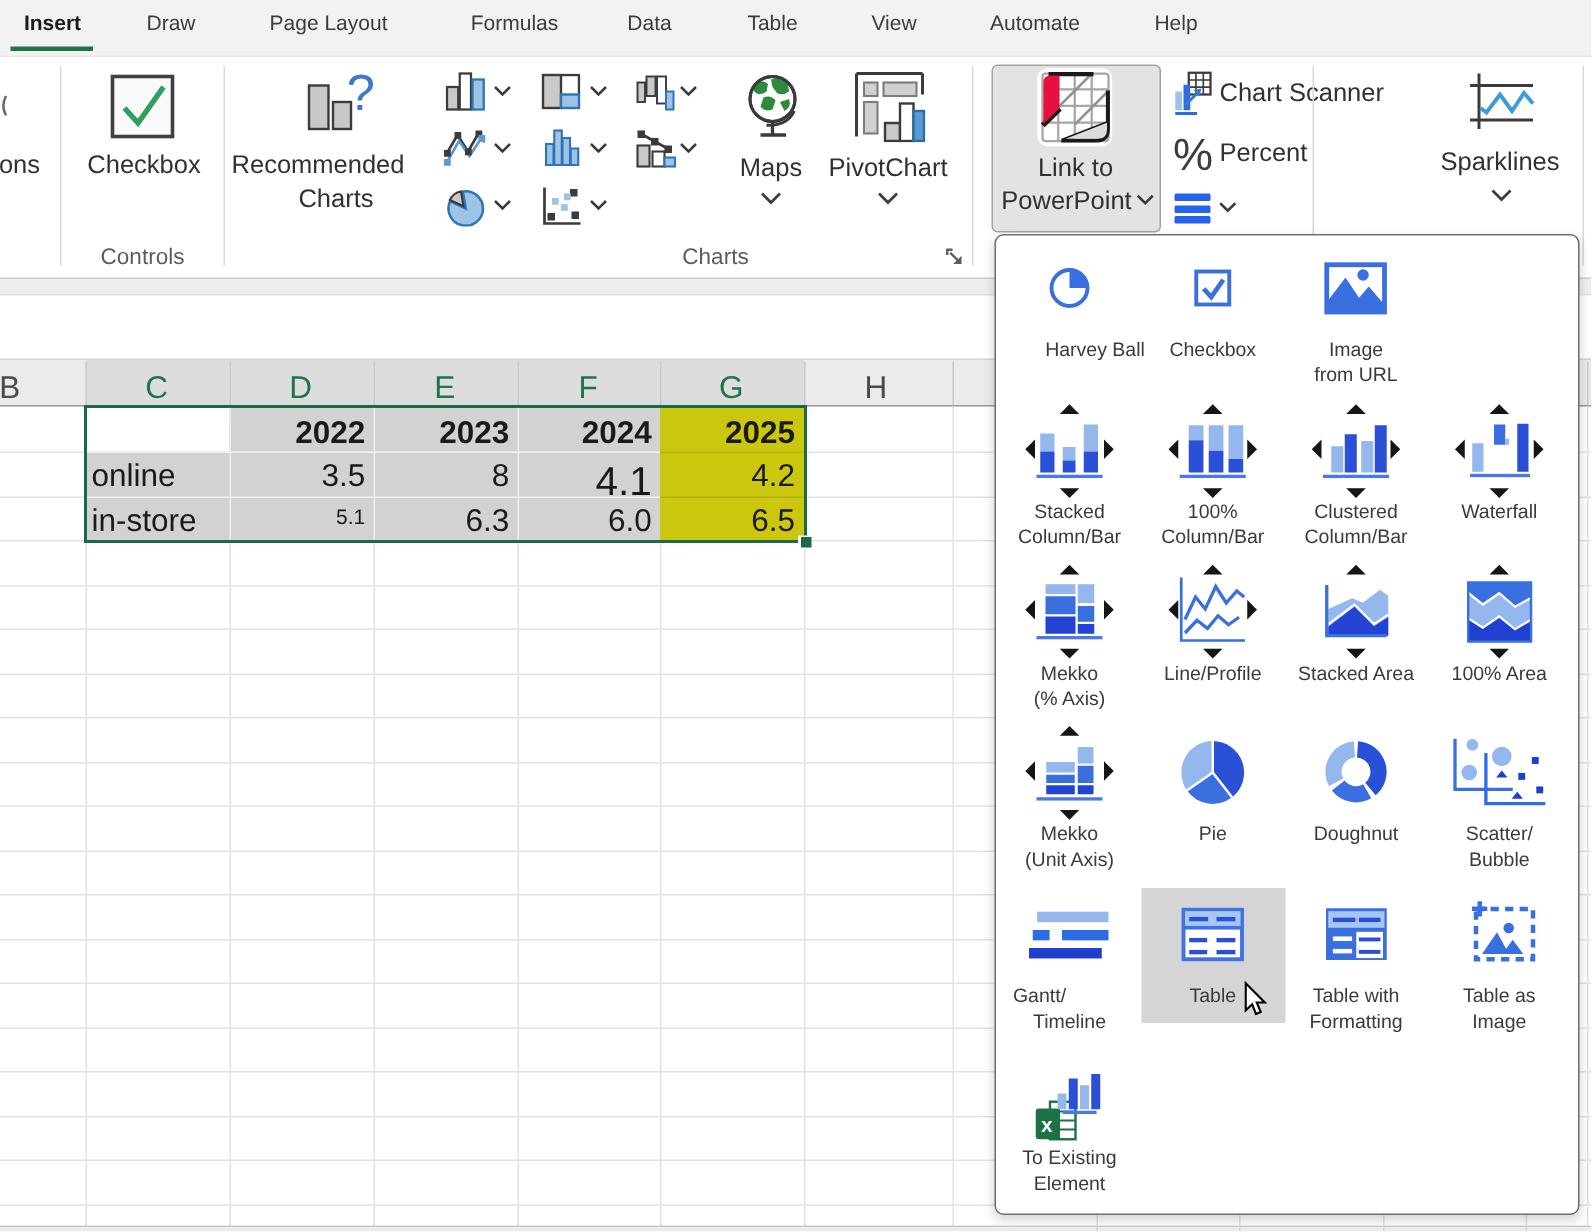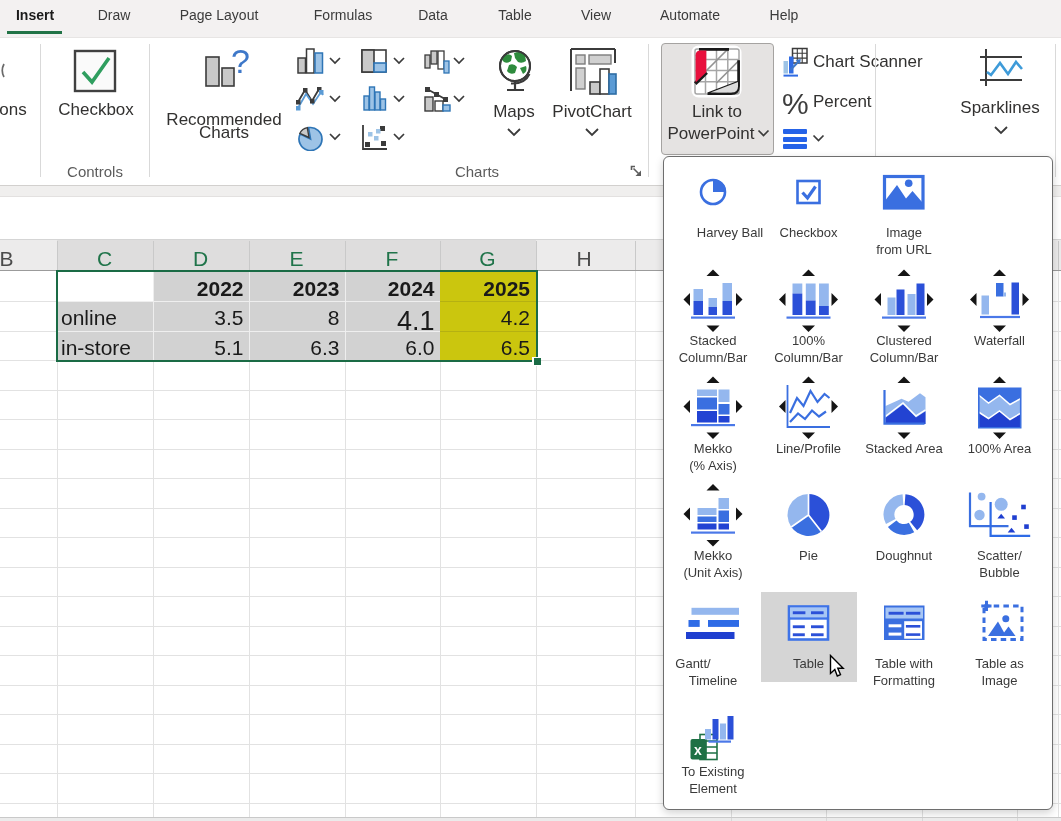--- a/index.html
+++ b/index.html
@@ -44,21 +44,21 @@
   <path d="M10 23 L19 33 L36 9" fill="none" stroke="#2f9e5f" stroke-width="3.6"></path>
 </svg>
 <div class="rlbl" style="left:96px;top:100px;">Checkbox</div>
 <div class="glbl" style="left:95px;top:163px;">Controls</div>
 <div class="sep" style="left:149px;"></div>
 <svg class="abs" style="left:203px;top:45px;" width="48" height="44" viewBox="0 0 48 44">
   <rect x="3" y="12" width="13" height="29" fill="#c8c8c8" stroke="#3b3b3b" stroke-width="1.6"></rect>
   <rect x="19" y="23" width="12" height="18" fill="#c8c8c8" stroke="#3b3b3b" stroke-width="1.6"></rect>
   <text x="28" y="28" font-size="34" fill="#3E78C9">?</text>
 </svg>
-<div class="rlbl" style="left:224px;top:100px;margin-top:10px;">Recommended</div>
+<div class="rlbl" style="left:212px;top:100px;">Recommended</div>
 <div class="rlbl" style="left:224px;top:123px;">Charts</div>
 <div class="glbl" style="left:477px;top:163px;">Charts</div>
 <svg class="abs" style="left:496px;top:45px;" width="40" height="50" viewBox="0 0 40 50">
   <defs>
         <clipPath id="gc">
           <circle cx="19" cy="21" r="15"></circle>
         </clipPath>
       </defs>
   <circle cx="19" cy="21" r="15" fill="#fff" stroke="#3b3b3b" stroke-width="2"></circle>
   <g clip-path="url(#gc)" fill="#2e8b3d">
@@ -284,21 +284,21 @@
 <div class="abs" style="left:532px;top:356.5px;width:9px;height:9px;background:#fff;"></div>
 <div class="abs" style="left:533.5px;top:358px;width:7px;height:7px;background:#1a6b45;"></div>
 <div class="abs" style="left:153.5px;top:276.5px;width:90px;text-align:right;font-size:21px;color:#1a1a1a;font-weight:bold;">2022</div>
 <div class="abs" style="left:249.5px;top:276.5px;width:90px;text-align:right;font-size:21px;color:#1a1a1a;font-weight:bold;">2023</div>
 <div class="abs" style="left:344.5px;top:276.5px;width:90px;text-align:right;font-size:21px;color:#1a1a1a;font-weight:bold;">2024</div>
 <div class="abs" style="left:440px;top:276.5px;width:90px;text-align:right;font-size:21px;color:#1a1a1a;font-weight:bold;">2025</div>
 <div class="abs" style="left:153.5px;top:306px;width:90px;text-align:right;font-size:21px;color:#1a1a1a;">3.5</div>
 <div class="abs" style="left:249.5px;top:306px;width:90px;text-align:right;font-size:21px;color:#1a1a1a;">8</div>
 <div class="abs" style="left:344.5px;top:306px;width:90px;text-align:right;font-size:27px;color:#1a1a1a;">4.1</div>
 <div class="abs" style="left:440px;top:306px;width:90px;text-align:right;font-size:21px;color:#1a1a1a;">4.2</div>
-<div class="abs" style="left:153.5px;top:335.5px;width:90px;text-align:right;font-size:21px;color:#1a1a1a;">5.1</div>
+<div class="abs" style="left:153.5px;top:335.5px;width:90px;text-align:right;font-size:14px;color:#1a1a1a;">5.1</div>
 <div class="abs" style="left:249.5px;top:335.5px;width:90px;text-align:right;font-size:21px;color:#1a1a1a;">6.3</div>
 <div class="abs" style="left:344.5px;top:335.5px;width:90px;text-align:right;font-size:21px;color:#1a1a1a;">6.0</div>
 <div class="abs" style="left:440px;top:335.5px;width:90px;text-align:right;font-size:21px;color:#1a1a1a;">6.5</div>
 <div class="abs" style="left:61px;top:306px;font-size:21px;color:#1a1a1a;">online</div>
 <div class="abs" style="left:61px;top:335.5px;font-size:21px;color:#1a1a1a;">in-store</div>
 <div class="abs" style="left:663px;top:156px;width:390px;height:654px;background:#fff;border:1.5px solid #6e6e6e;border-radius:6px;box-shadow:0 3px 8px rgba(0,0,0,0.18);"></div>
 <div class="abs" style="left:760.5px;top:591.5px;width:96px;height:90px;background:#d5d5d5;"></div>
 <svg class="abs" style="left:663px;top:156px;" width="390" height="654" viewBox="663 156 390 654">
       <circle cx="713" cy="192" r="12" fill="#fff" stroke="#3a6fe0" stroke-width="2.6"></circle>
       <path d="M713 192 V179 A13 13 0 0 1 726 192 Z" fill="#3a6fe0"></path>

